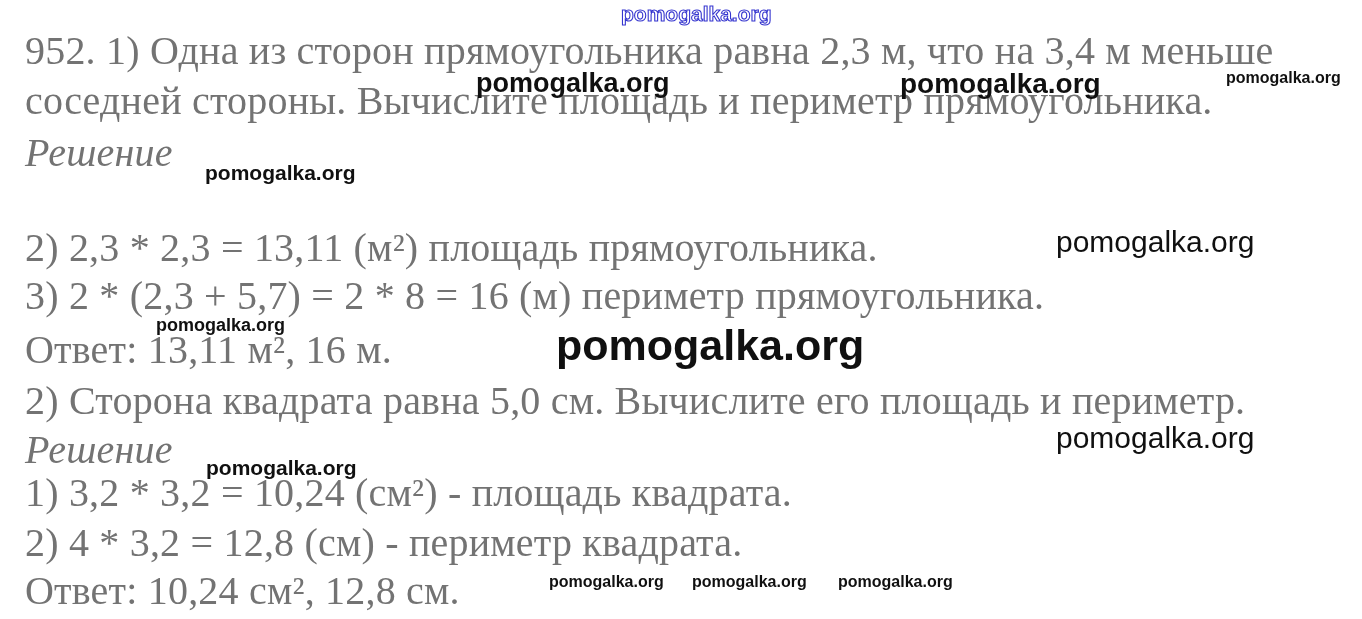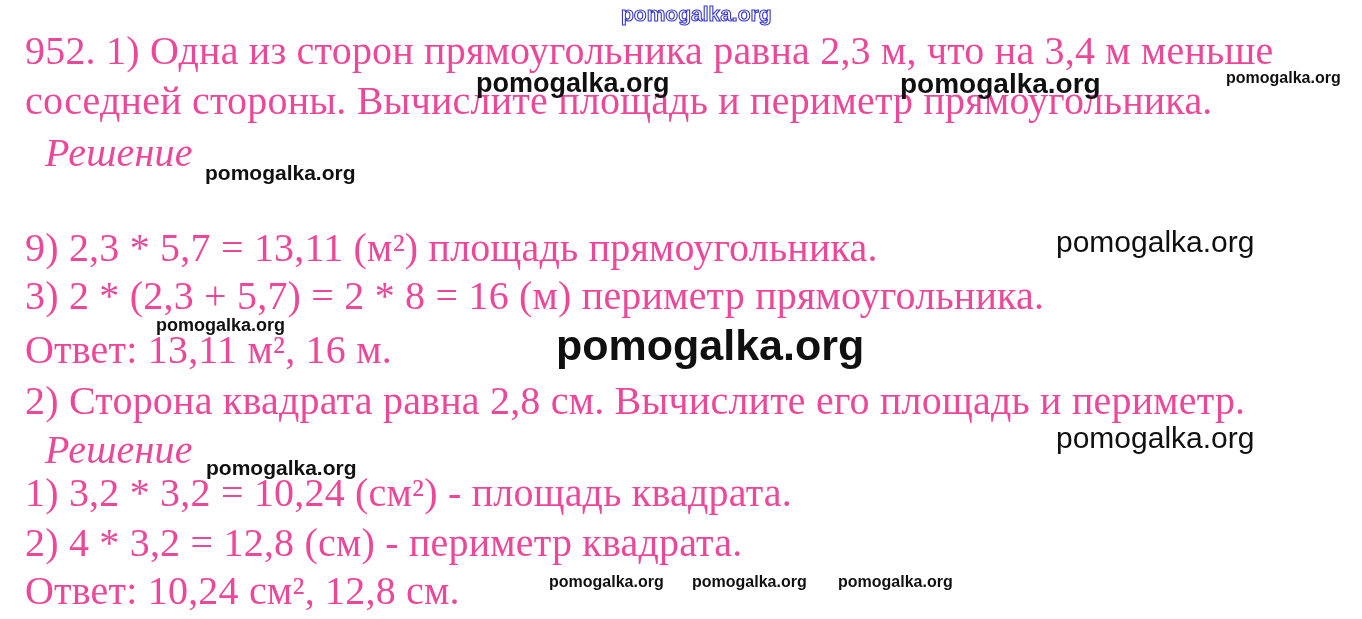--- a/index.html
+++ b/index.html
@@ -13,27 +13,26 @@
     height: 619px;
     background: #ffffff;
     overflow: hidden;
   }
   .line {
     position: absolute;
     left: 25px;
     font-family: "Liberation Serif", serif;
     font-size: 40px;
     line-height: 1;
-    color: #ec4899;
+    color: #737373;
     white-space: nowrap;
     letter-spacing: 0.2px;
   }
   .italic {
     font-style: italic;
-    margin-left: 20px;
   }
   .wm {
     position: absolute;
     font-family: Liberation Sans, sans-serif;
     color: #101010;
     line-height: 1;
     white-space: nowrap;
   }
   .wm-semibold { font-weight: 700; }
   .wm-regular  { font-weight: 400; }
@@ -50,24 +49,24 @@
   }
 </style>
 </head>
 <body>
 
 <div class="page">
 
   <div class="line" style="top:31px">952. 1) Одна из сторон прямоугольника равна 2,3 м, что на 3,4 м меньше</div>
   <div class="line" style="top:81px">соседней стороны. Вычислите площадь и периметр прямоугольника.</div>
   <div class="line italic" style="top:133px">Решение</div>
-  <div class="line" style="top:228px">9) 2,3 * 5,7 = 13,11 (м²) площадь прямоугольника.</div>
+  <div class="line" style="top:228px">2) 2,3 * 2,3 = 13,11 (м²) площадь прямоугольника.</div>
   <div class="line" style="top:276px">3) 2 * (2,3 + 5,7) = 2 * 8 = 16 (м) периметр прямоугольника.</div>
   <div class="line" style="top:330px">Ответ: 13,11 м², 16 м.</div>
-  <div class="line" style="top:381px">2) Сторона квадрата равна 2,8 см. Вычислите его площадь и периметр.</div>
+  <div class="line" style="top:381px">2) Сторона квадрата равна 5,0 см. Вычислите его площадь и периметр.</div>
   <div class="line italic" style="top:430px">Решение</div>
   <div class="line" style="top:473px">1) 3,2 * 3,2 = 10,24 (см²) - площадь квадрата.</div>
   <div class="line" style="top:523px">2) 4 * 3,2 = 12,8 (см) - периметр квадрата.</div>
   <div class="line" style="top:571px">Ответ: 10,24 см², 12,8 см.</div>
 
   <span class="wm wm-blue" style="left:621px; top:3px;">pomogalka.org</span>
   <span class="wm wm-semibold" style="left:476px; top:70px; font-size:27px;">pomogalka.org</span>
   <span class="wm wm-semibold" style="left:900px; top:70px; font-size:28px;">pomogalka.org</span>
   <span class="wm wm-semibold" style="left:1226px; top:70px; font-size:16px;">pomogalka.org</span>
   <span class="wm wm-semibold" style="left:205px; top:162px; font-size:21px;">pomogalka.org</span>

